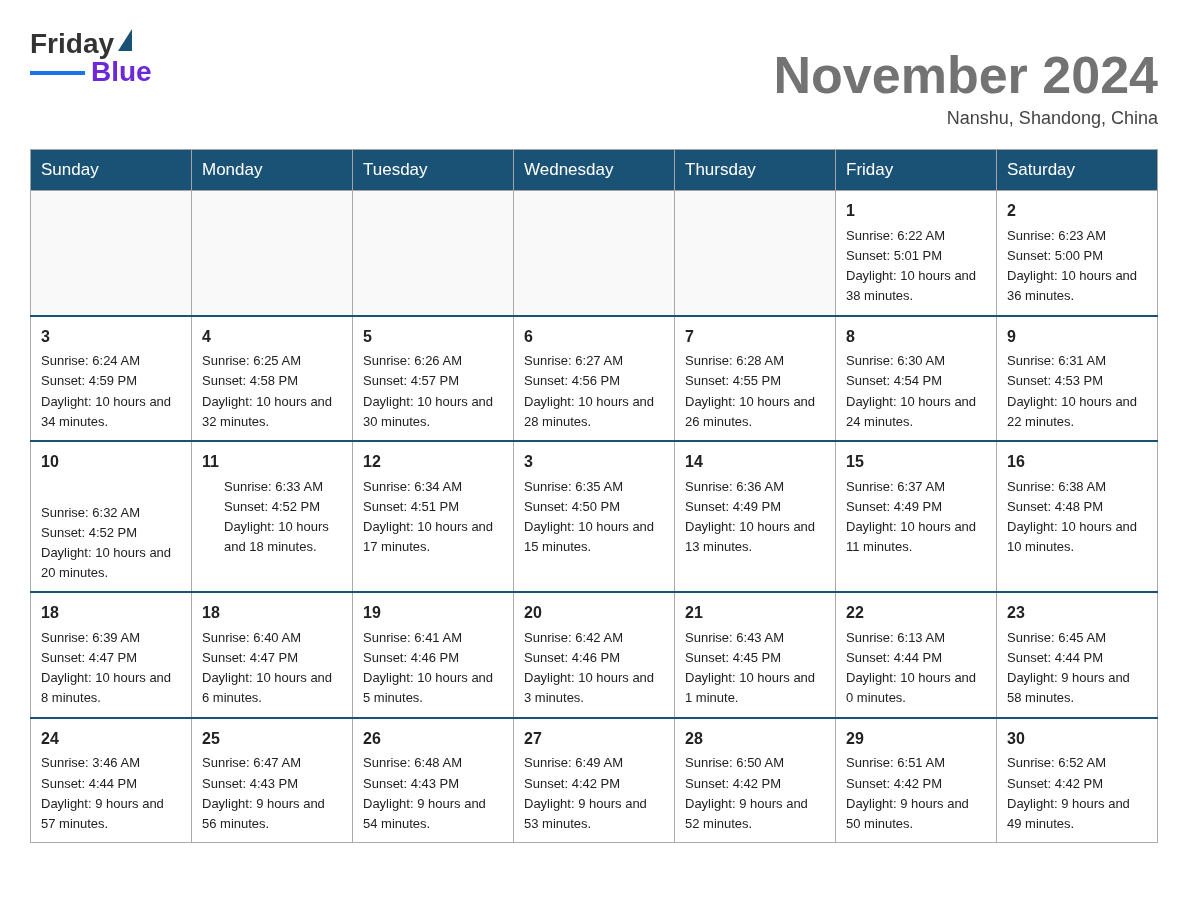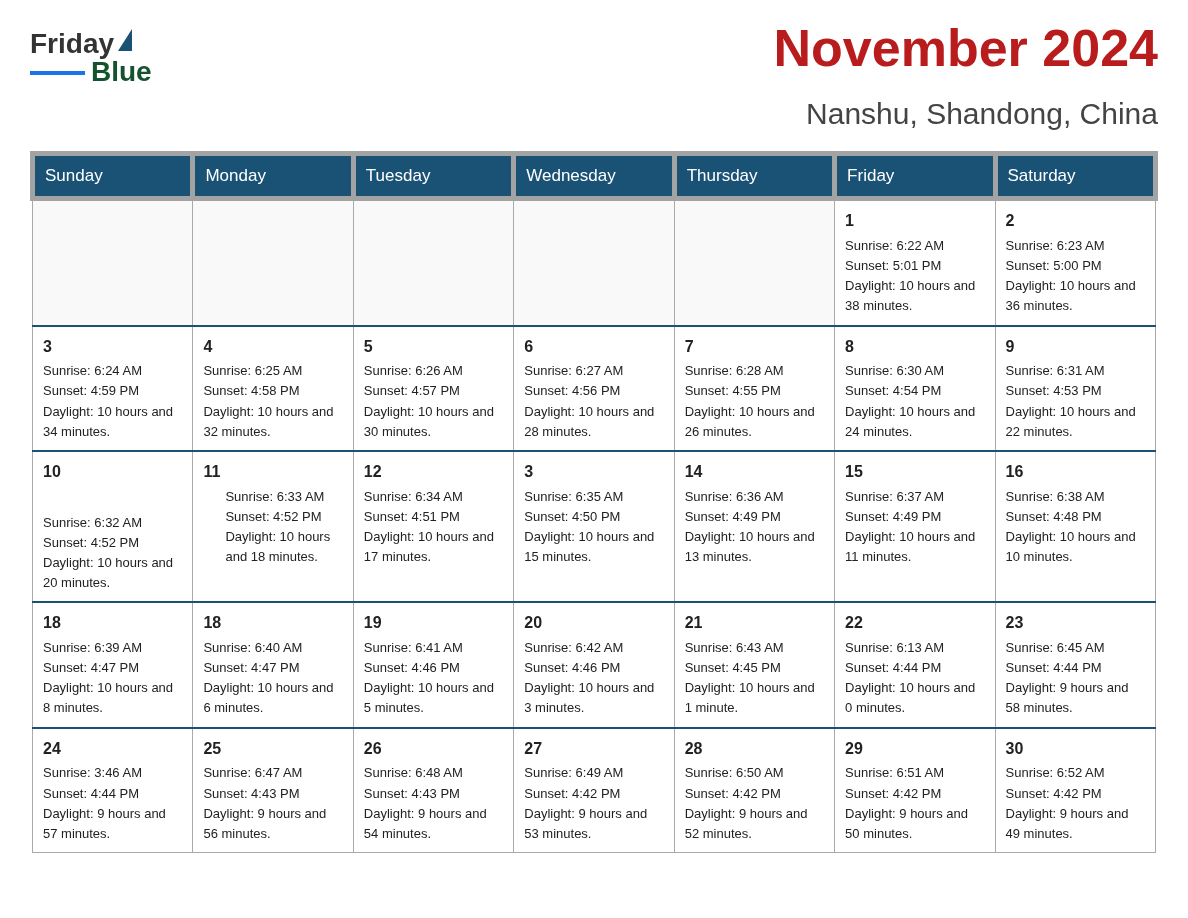--- a/index.html
+++ b/index.html
@@ -23,21 +23,21 @@
     }
     .logo-text-general {
       font-size: 28px;
       font-weight: bold;
       color: #333;
       line-height: 1;
     }
     .logo-text-blue {
       font-size: 28px;
       font-weight: bold;
-      color: #14532d;
+      color: #6d28d9;
       line-height: 1;
     }
     .logo-icon {
       width: 0;
       height: 0;
       border-left: 14px solid transparent;
       border-bottom: 22px solid #1a5276;
       display: inline-block;
       margin-left: 4px;
       vertical-align: middle;
@@ -50,41 +50,42 @@
       background: #1a73e8;
       margin-top: 2px;
       margin-left: 0;
     }
     .title-section {
       text-align: right;
     }
     .month-title {
       font-size: 52px;
       font-weight: bold;
-      color: #b91c1c;
+      color: #737373;
       line-height: 1.1;
+      margin-top: 27px;
     }
     .location-title {
-      font-size: 30px;
+      font-size: 18px;
       color: #444;
-      margin-top: 20px;
+      margin-top: 4px;
     }
     .calendar-table {
       width: 100%;
       border-collapse: collapse;
       border: 1px solid #aaa;
     }
     .calendar-table th {
       background-color: #1a5276;
       color: #fff;
       font-size: 17px;
       font-weight: normal;
       padding: 10px 10px;
       text-align: left;
-      border: 5px solid #a3a3a3;
+      border: 1px solid #a3a3a3;
     }
     .calendar-table td {
       vertical-align: top;
       padding: 8px 10px;
       border: 1px solid #aaa;
       width: 14.28%;
       min-height: 90px;
       font-size: 13.5px;
       color: #222;
       line-height: 1.55;

